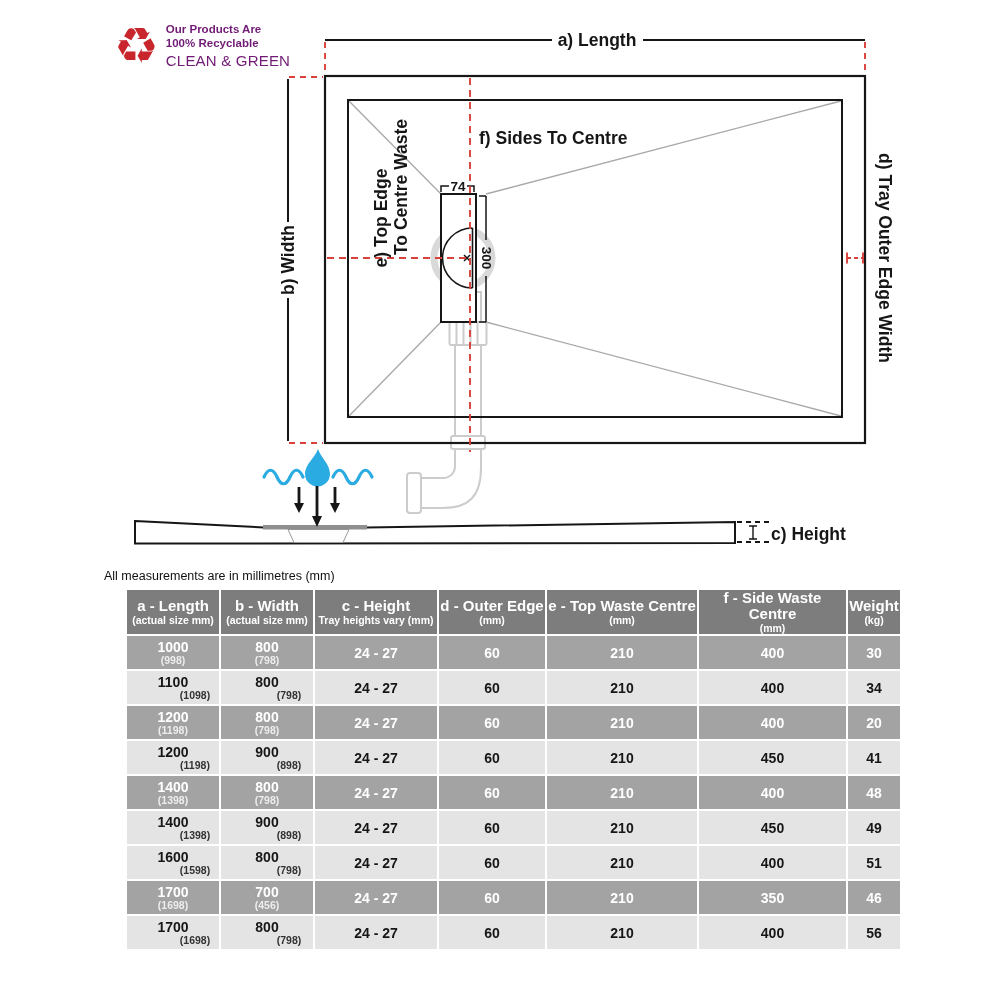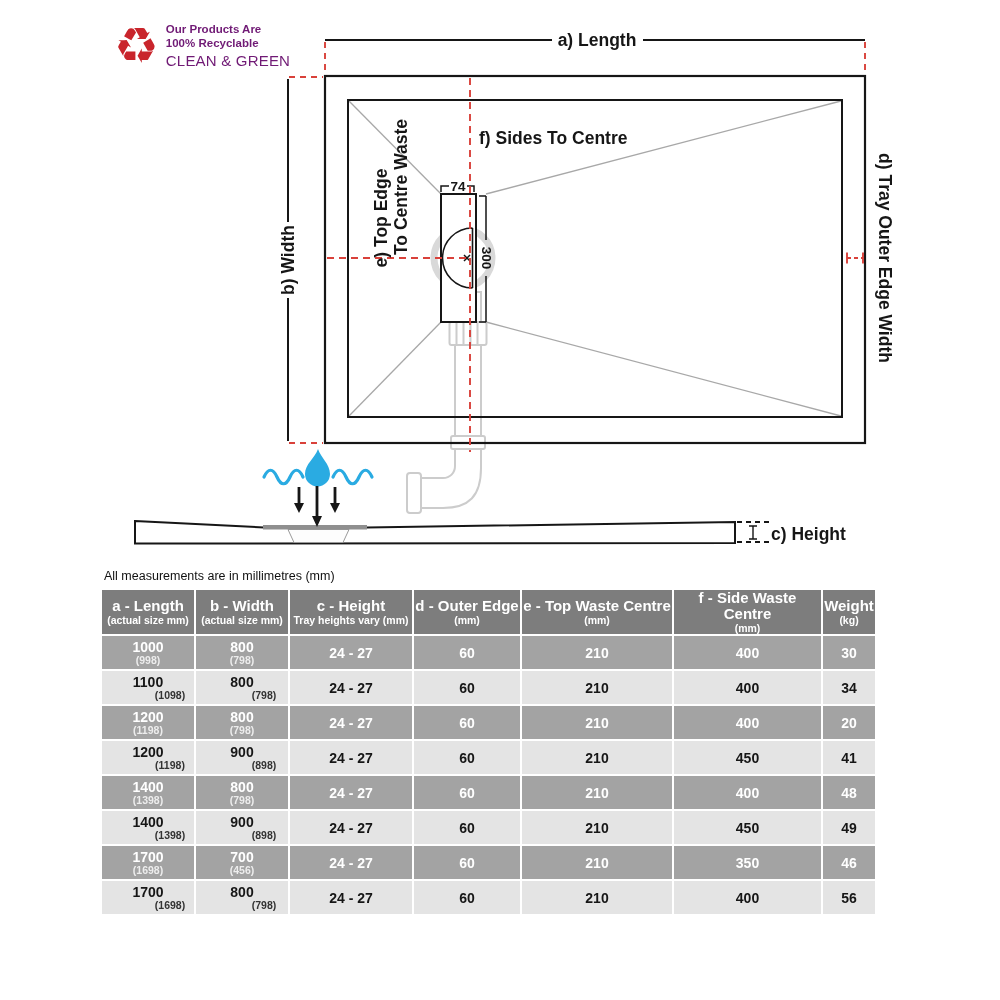--- a/index.html
+++ b/index.html
@@ -11,21 +11,21 @@
   .logo .glyph{font-size:50px;line-height:56px;color:#c9252c;font-family:"DejaVu Sans",sans-serif;}
   .logo .txt{margin-left:7px;color:#701a75;}
   .logo .l1,.logo .l2{font-size:11.5px;font-weight:bold;line-height:13.5px;}
   .logo .l3{font-size:15px;font-weight:normal;line-height:17px;margin-top:2px;letter-spacing:.2px;}
 
   svg text{font-family:"Liberation Sans",sans-serif;font-weight:bold;fill:#161616;}
 
   .note{position:absolute;left:104px;top:569px;font-size:12.5px;color:#111;}
 
   
-  .spec-table{position:absolute;left:100px;top:588px;border-collapse:collapse;table-layout:fixed;
+  .spec-table{position:absolute;left:125px;top:588px;border-collapse:collapse;table-layout:fixed;
               width:775px;}
   .spec-table th,.spec-table td{border:2px solid #fff;text-align:center;vertical-align:middle;padding:0;}
   .spec-table thead th{background:#7d7d7d;color:#fff;height:38px;}
   .h-main{font-size:15px;font-weight:bold;line-height:16px;}
   .h-sub{font-size:10.5px;font-weight:bold;line-height:12px;}
   .spec-table td{height:33px;font-weight:bold;font-size:14px;}
   tr.dark td{background:#a3a3a3;color:#fff;}
   tr.light td{background:#e4e4e4;color:#161616;}
   .c-main{font-size:14px;line-height:15px;}
   .c-sub{font-size:10.5px;line-height:11px;}
@@ -263,20 +263,35 @@
         <td>
             <div class="c-main">900</div>
             <div class="c-sub">(898)</div>
           </td>
         <td>24 - 27</td>
         <td>60</td>
         <td>210</td>
         <td>450</td>
         <td>49</td>
       </tr>
+      <tr class="light">
+        <td>
+            <div class="c-main">1600</div>
+            <div class="c-sub">(1598)</div>
+          </td>
+        <td>
+            <div class="c-main">800</div>
+            <div class="c-sub">(798)</div>
+          </td>
+        <td>24 - 27</td>
+        <td>60</td>
+        <td>210</td>
+        <td>400</td>
+        <td>51</td>
+      </tr>
       <tr class="dark">
         <td>
             <div class="c-main">1700</div>
             <div class="c-sub">(1698)</div>
           </td>
         <td>
             <div class="c-main">700</div>
             <div class="c-sub">(456)</div>
           </td>
         <td>24 - 27</td>

